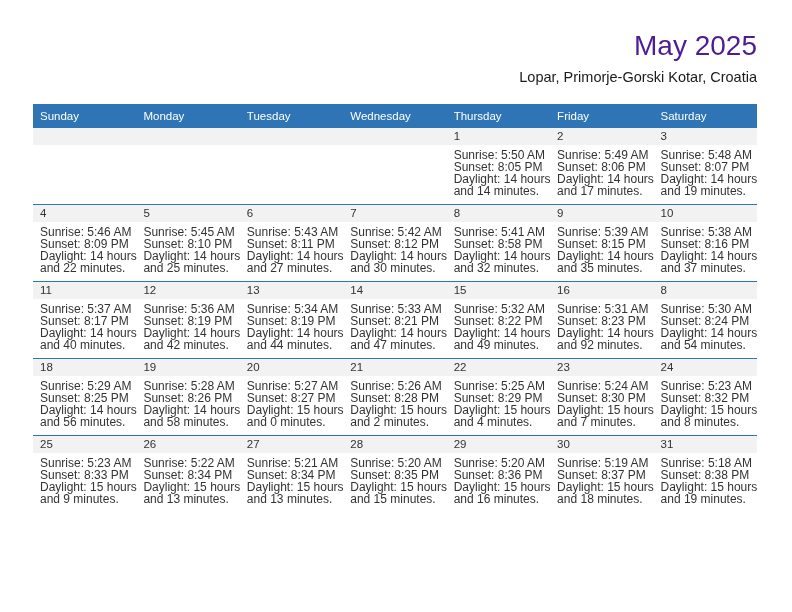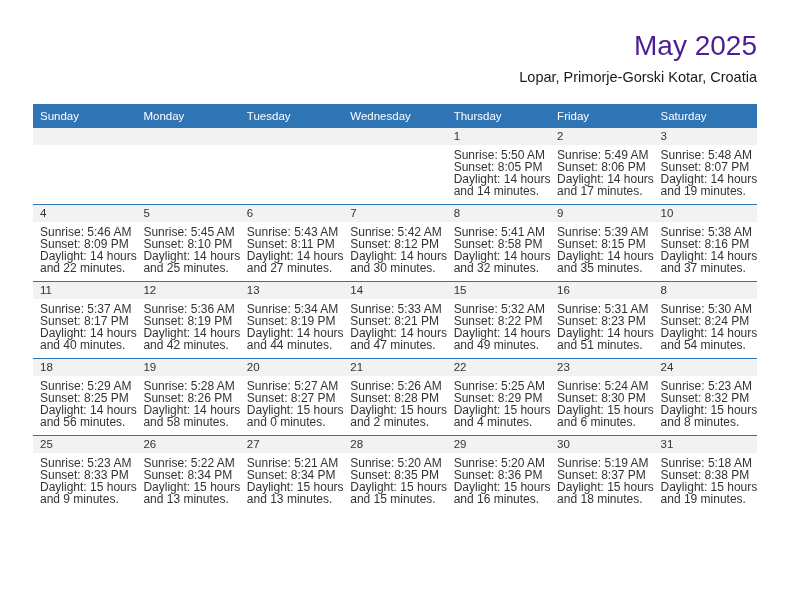--- a/index.html
+++ b/index.html
@@ -317,21 +317,21 @@
               <div>Daylight: 14 hours</div>
               <div>and 49 minutes.</div>
             </div>
           </td>
           <td>
             <div class="daynum-band">16</div>
             <div class="cell-body">
               <div>Sunrise: 5:31 AM</div>
               <div>Sunset: 8:23 PM</div>
               <div>Daylight: 14 hours</div>
-              <div>and 51 minutes.</div>
+              <div>and 92 minutes.</div>
             </div>
           </td>
           <td>
             <div class="daynum-band">8</div>
             <div class="cell-body">
               <div>Sunrise: 5:30 AM</div>
               <div>Sunset: 8:24 PM</div>
               <div>Daylight: 14 hours</div>
               <div>and 54 minutes.</div>
             </div>
@@ -382,21 +382,21 @@
               <div>Daylight: 15 hours</div>
               <div>and 4 minutes.</div>
             </div>
           </td>
           <td>
             <div class="daynum-band">23</div>
             <div class="cell-body">
               <div>Sunrise: 5:24 AM</div>
               <div>Sunset: 8:30 PM</div>
               <div>Daylight: 15 hours</div>
-              <div>and 6 minutes.</div>
+              <div>and 7 minutes.</div>
             </div>
           </td>
           <td>
             <div class="daynum-band">24</div>
             <div class="cell-body">
               <div>Sunrise: 5:23 AM</div>
               <div>Sunset: 8:32 PM</div>
               <div>Daylight: 15 hours</div>
               <div>and 8 minutes.</div>
             </div>

